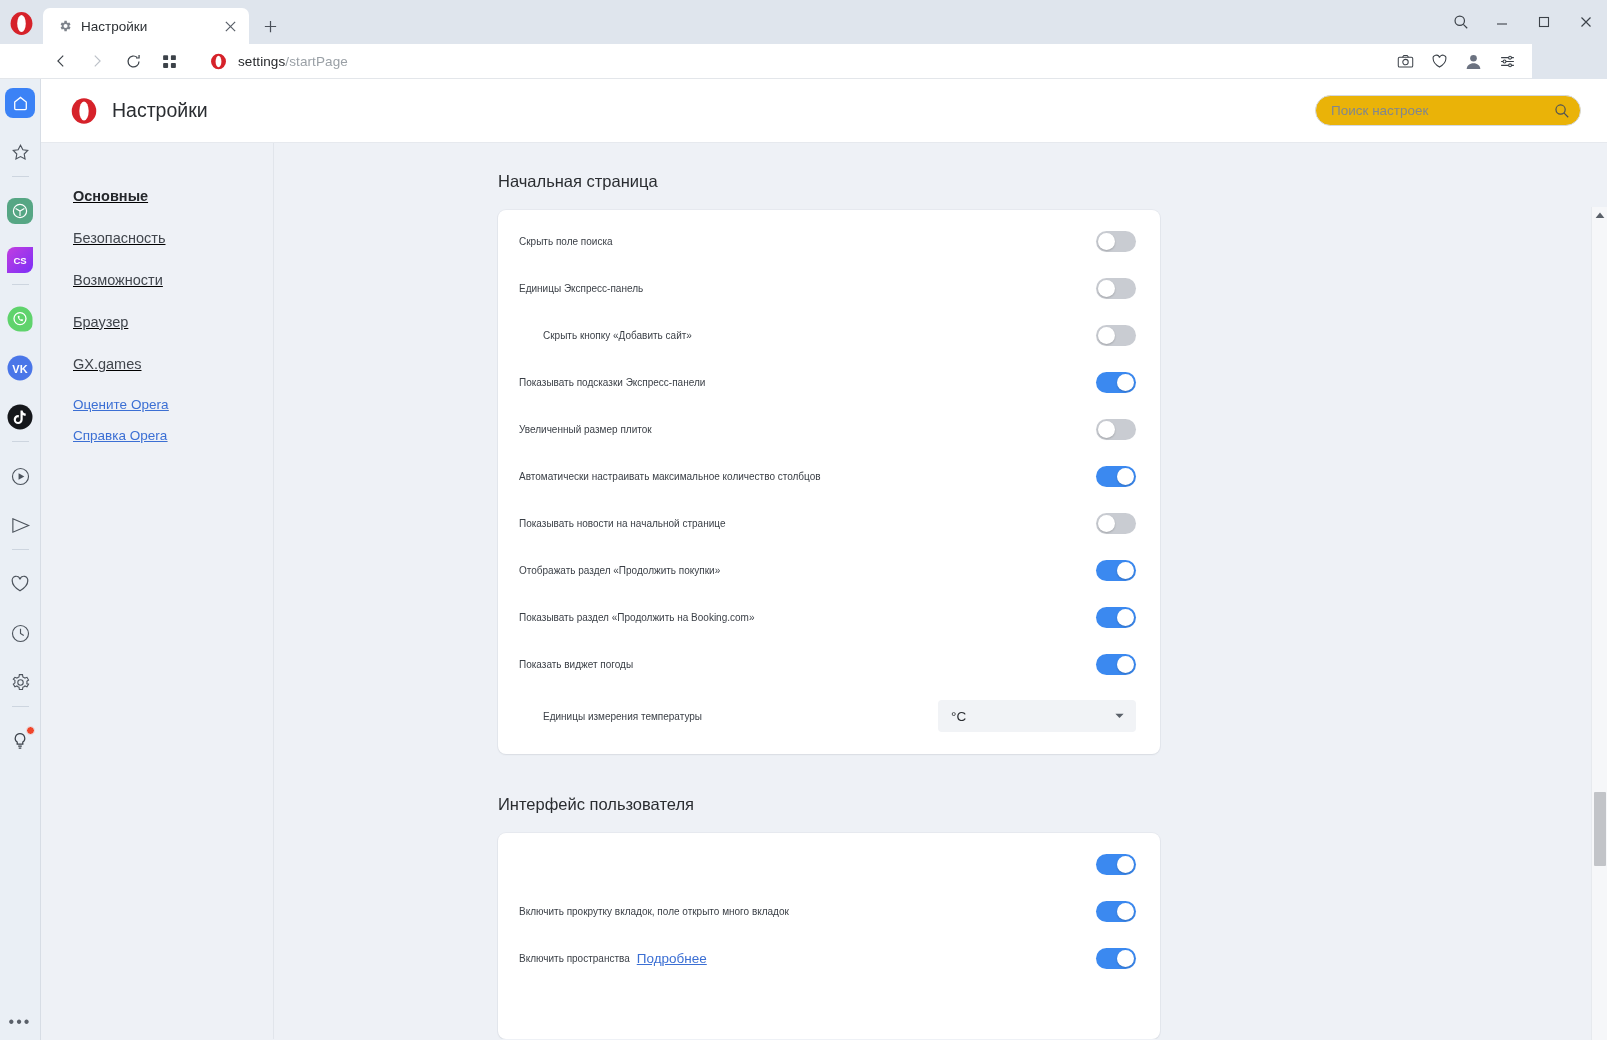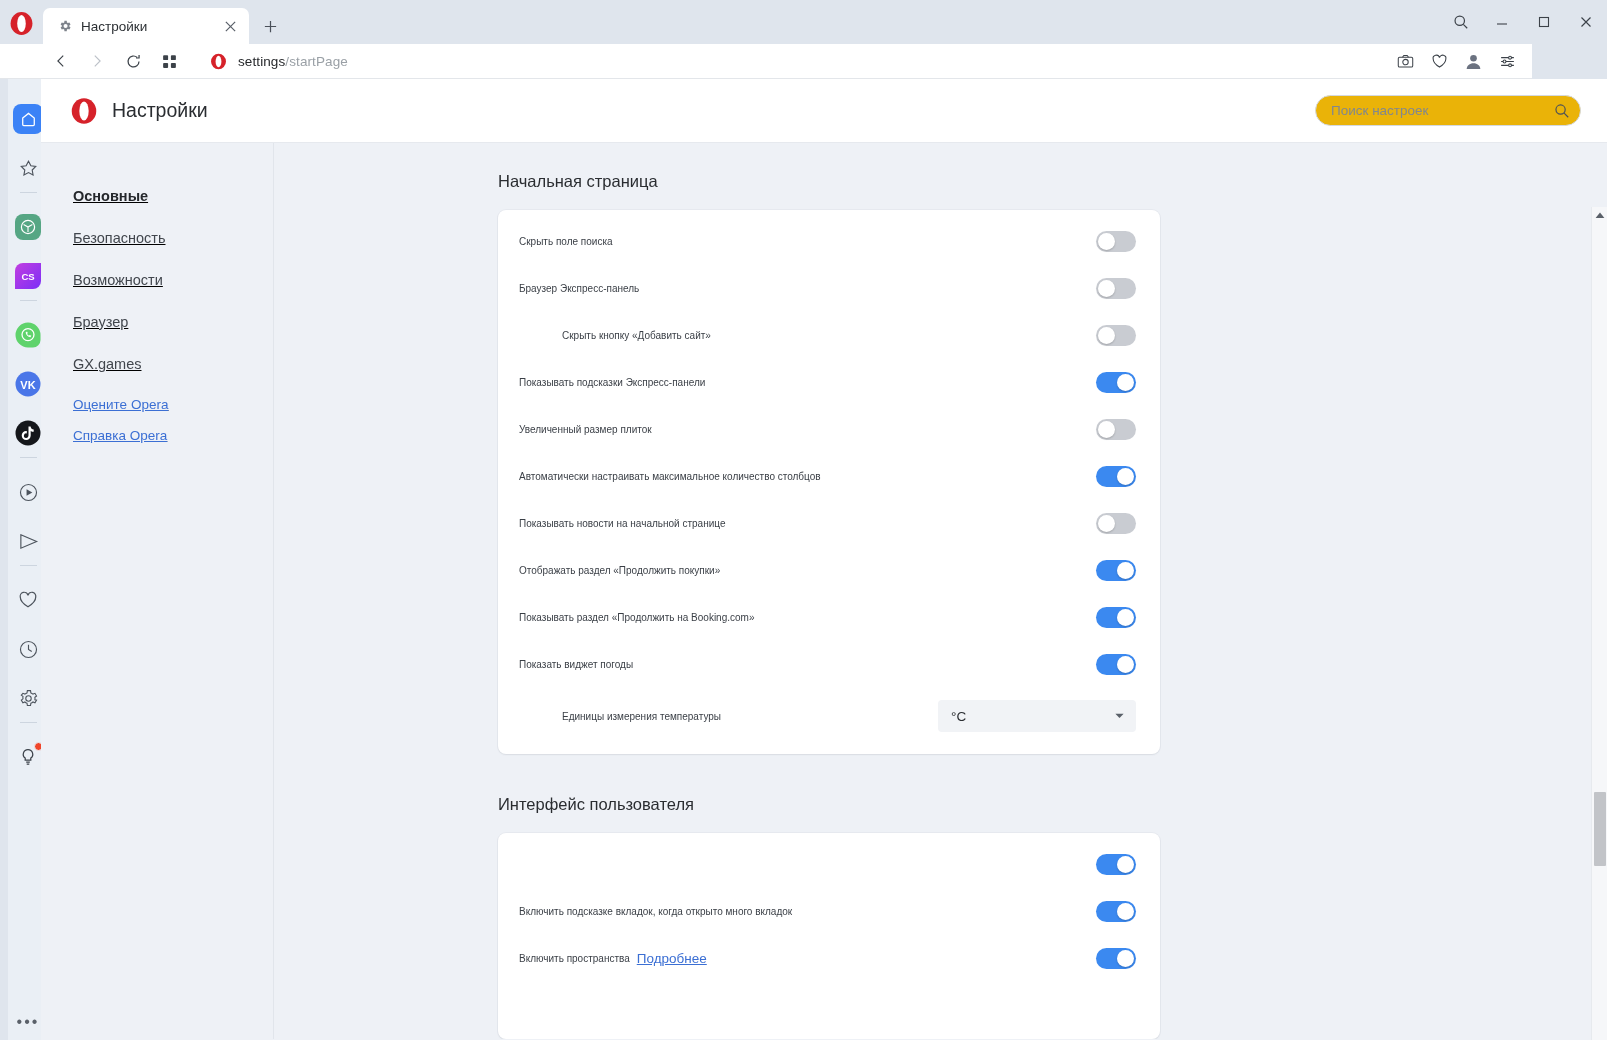--- a/index.html
+++ b/index.html
@@ -72,25 +72,25 @@
     display: flex; align-items: center; gap: 11px;
     margin-left: 22px; flex: 1 1 auto; height: 28px;
   }
   .addr-url { font-size: 13.5px; color: #26282b; letter-spacing: .1px;}
   .addr-url .dim { color: #9aa0a6; }
   .addr-right { display: flex; align-items: center; gap: 4px; padding-right: 10px; }
   .addr-ico { width: 30px; height: 28px; display: flex; align-items: center; justify-content: center; }
 
   
   .sidebar {
-    position: absolute; left: 8px; top: 79px; width: 41px; height: 961px;
+    position: absolute; left: 0; top: 79px; width: 41px; height: 961px;
     background: #eaeff5;
     border-right: 1px solid #d7dde5;
     display: flex; flex-direction: column; align-items: center;
-    padding-top: 25px;
+    padding-top: 9px;
   }
   .sb-item {
     width: 30px; height: 30px; margin-bottom: 19px;
     display: flex; align-items: center; justify-content: center;
     position: relative; border-radius: 8px;
   }
   .sb-item.active-home { background: #3b82f6; }
   .sb-sep { width: 17px; height: 1px; background: #cdd5df; margin: -10px 0 19px 0; }
   .sb-spacer { flex: 1 1 auto; }
   .sb-dots { margin-bottom: 14px; letter-spacing: 2px; color: #5a6069; font-size: 16px; line-height: 8px;}
@@ -166,21 +166,21 @@
     padding: 8px 0 10px 0;
   }
   .row {
     display: flex; align-items: center;
     min-height: 47px;
     padding: 0 24px 0 21px;
   }
   .row .label {
     font-size: 10px; color: #3a3f46; line-height: 17px;
   }
-  .row.indent { padding-left: 45px; margin-left: 19px; }
+  .row.indent { padding-left: 45px; }
   .row .spacer { flex: 1 1 auto; }
   .inline-link { color: #3b6fd4; text-decoration: underline; font-size: 13.5px; margin-left: 7px; }
 
   
   .toggle {
     width: 40px; height: 21px; border-radius: 11px;
     background: #c9ccd2; position: relative; flex: 0 0 auto;
   }
   .toggle.on { background: #3b89f0; }
   .toggle .knob {
@@ -498,21 +498,21 @@
 
             <div class="row">
               <span class="label">Скрыть поле поиска</span>
               <span class="spacer"></span>
               <span class="toggle">
                   <span class="knob"></span>
                 </span>
             </div>
 
             <div class="row">
-              <span class="label">Браузер Экспресс-панель</span>
+              <span class="label">Единицы Экспресс-панель</span>
               <span class="spacer"></span>
               <span class="toggle">
                   <span class="knob"></span>
                 </span>
             </div>
 
             <div class="row indent">
               <span class="label">Скрыть кнопку «Добавить сайт»</span>
               <span class="spacer"></span>
               <span class="toggle">
@@ -597,21 +597,21 @@
 
 
             <div class="row">
               <span class="spacer"></span>
               <span class="toggle on">
                   <span class="knob"></span>
                 </span>
             </div>
 
             <div class="row">
-              <span class="label">Включить подсказке вкладок, когда открыто много вкладок</span>
+              <span class="label">Включить прокрутку вкладок, поле открыто много вкладок</span>
               <span class="spacer"></span>
               <span class="toggle on">
                   <span class="knob"></span>
                 </span>
             </div>
 
             <div class="row">
               <span class="label">Включить пространства</span>
               <a class="inline-link" href="#">Подробнее</a>
               <span class="spacer"></span>

